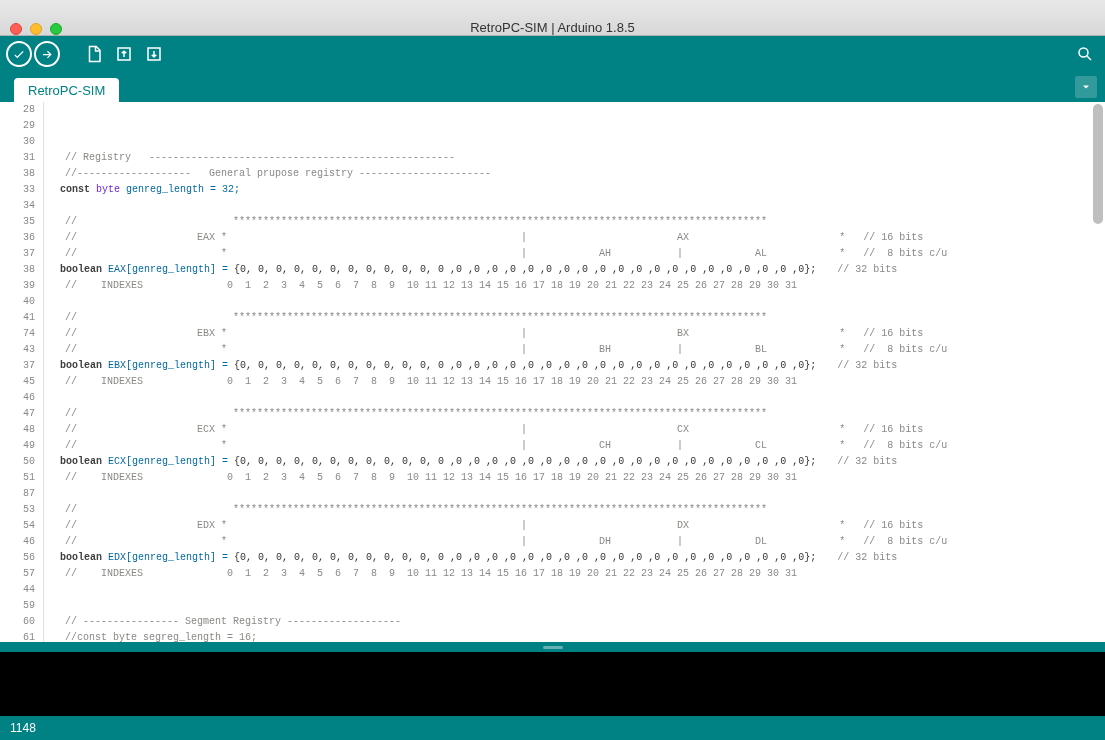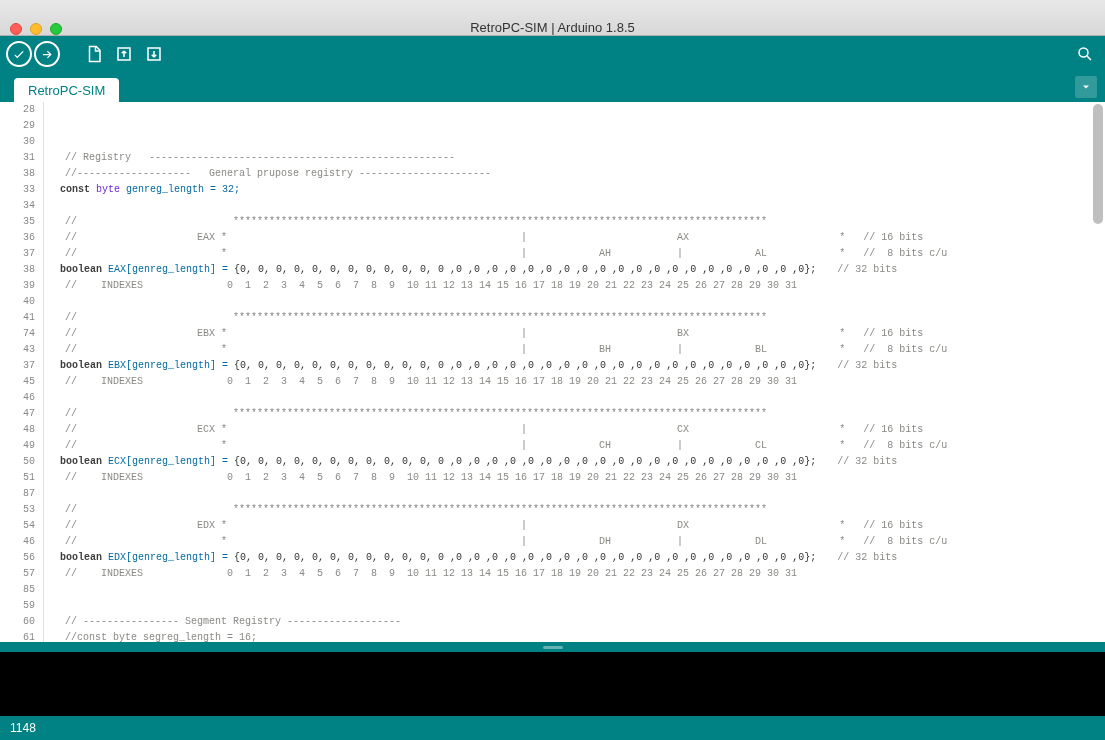--- a/index.html
+++ b/index.html
@@ -144,21 +144,21 @@
           <div>48</div>
           <div>49</div>
           <div>50</div>
           <div>51</div>
           <div>87</div>
           <div>53</div>
           <div>54</div>
           <div>46</div>
           <div>56</div>
           <div>57</div>
-          <div>85</div>
+          <div>44</div>
           <div>59</div>
           <div>60</div>
           <div>61</div>
         </div>
       <div class="code" id="code"><div>&nbsp;</div><div>&nbsp;</div><div>&nbsp;</div><div><span class="c-comment">// Registry   ---------------------------------------------------</span></div><div><span class="c-comment">//-------------------   General prupose registry ----------------------</span></div><div><span class="c-kw">const</span> <span class="c-type">byte</span><span class="c-var"> genreg_length = 32;</span></div><div>&nbsp;</div><div><span class="c-comment">//                          *****************************************************************************************</span></div><div><span class="c-comment">//                    EAX *                                                 |                         AX                         *   // 16 bits</span></div><div><span class="c-comment">//                        *                                                 |            AH           |            AL            *   //  8 bits c/u</span></div><div><span class="c-kw">boolean</span> <span class="c-var">EAX[genreg_length] = </span><span class="c-num">{0, 0, 0, 0, 0, 0, 0, 0, 0, 0, 0, 0 ,0 ,0 ,0 ,0 ,0 ,0 ,0 ,0 ,0 ,0 ,0 ,0 ,0 ,0 ,0 ,0 ,0 ,0 ,0 ,0};</span> <span class="c-comment">// 32 bits</span></div><div><span class="c-comment">//    INDEXES              0  1  2  3  4  5  6  7  8  9  10 11 12 13 14 15 16 17 18 19 20 21 22 23 24 25 26 27 28 29 30 31</span></div><div>&nbsp;</div><div><span class="c-comment">//                          *****************************************************************************************</span></div><div><span class="c-comment">//                    EBX *                                                 |                         BX                         *   // 16 bits</span></div><div><span class="c-comment">//                        *                                                 |            BH           |            BL            *   //  8 bits c/u</span></div><div><span class="c-kw">boolean</span> <span class="c-var">EBX[genreg_length] = </span><span class="c-num">{0, 0, 0, 0, 0, 0, 0, 0, 0, 0, 0, 0 ,0 ,0 ,0 ,0 ,0 ,0 ,0 ,0 ,0 ,0 ,0 ,0 ,0 ,0 ,0 ,0 ,0 ,0 ,0 ,0};</span> <span class="c-comment">// 32 bits</span></div><div><span class="c-comment">//    INDEXES              0  1  2  3  4  5  6  7  8  9  10 11 12 13 14 15 16 17 18 19 20 21 22 23 24 25 26 27 28 29 30 31</span></div><div>&nbsp;</div><div><span class="c-comment">//                          *****************************************************************************************</span></div><div><span class="c-comment">//                    ECX *                                                 |                         CX                         *   // 16 bits</span></div><div><span class="c-comment">//                        *                                                 |            CH           |            CL            *   //  8 bits c/u</span></div><div><span class="c-kw">boolean</span> <span class="c-var">ECX[genreg_length] = </span><span class="c-num">{0, 0, 0, 0, 0, 0, 0, 0, 0, 0, 0, 0 ,0 ,0 ,0 ,0 ,0 ,0 ,0 ,0 ,0 ,0 ,0 ,0 ,0 ,0 ,0 ,0 ,0 ,0 ,0 ,0};</span> <span class="c-comment">// 32 bits</span></div><div><span class="c-comment">//    INDEXES              0  1  2  3  4  5  6  7  8  9  10 11 12 13 14 15 16 17 18 19 20 21 22 23 24 25 26 27 28 29 30 31</span></div><div>&nbsp;</div><div><span class="c-comment">//                          *****************************************************************************************</span></div><div><span class="c-comment">//                    EDX *                                                 |                         DX                         *   // 16 bits</span></div><div><span class="c-comment">//                        *                                                 |            DH           |            DL            *   //  8 bits c/u</span></div><div><span class="c-kw">boolean</span> <span class="c-var">EDX[genreg_length] = </span><span class="c-num">{0, 0, 0, 0, 0, 0, 0, 0, 0, 0, 0, 0 ,0 ,0 ,0 ,0 ,0 ,0 ,0 ,0 ,0 ,0 ,0 ,0 ,0 ,0 ,0 ,0 ,0 ,0 ,0 ,0};</span> <span class="c-comment">// 32 bits</span></div><div><span class="c-comment">//    INDEXES              0  1  2  3  4  5  6  7  8  9  10 11 12 13 14 15 16 17 18 19 20 21 22 23 24 25 26 27 28 29 30 31</span></div><div>&nbsp;</div><div>&nbsp;</div><div><span class="c-comment">// ---------------- Segment Registry -------------------</span></div><div><span class="c-comment">//const byte segreg_length = 16;</span></div></div>
     </div>
     <div class="scrollbar-v"></div>
   </div>
 
   <div class="divider">

